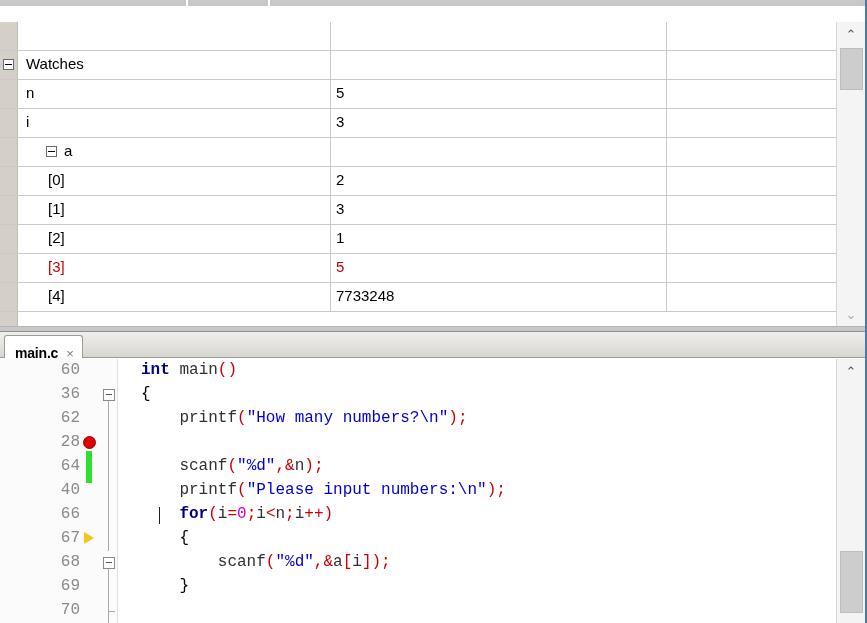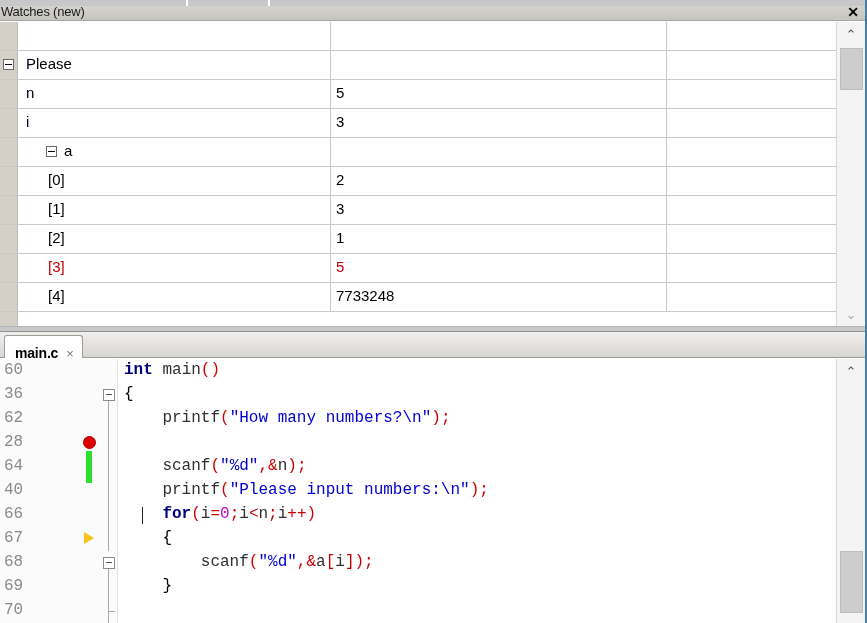--- a/index.html
+++ b/index.html
@@ -183,28 +183,28 @@
     position: absolute; left: 80px; top: 0; width: 22px; height: 264px;
     background: #fbfbfb;
   }
   .foldcol {
     position: absolute; left: 102px; top: 0; width: 16px; height: 264px;
     background: #fbfbfb;
     border-right: 1px solid #e2e2e2;
     box-sizing: border-box;
   }
   .codecol {
-    position: absolute; left: 118px; top: 0; right: 29px; height: 264px;
+    position: absolute; left: 135px; top: 0; right: 29px; height: 264px;
     background: #ffffff;
   }
 
   .cline { position: relative; height: 24px; }
   .ln {
     position: absolute; right: 0; top: 2px;
-    width: 76px; 
+    width: 76px; text-align: right;
     font-family: "Liberation Mono", monospace;
     font-size: 16px; color: #8a8a8a;
   }
   .ctext {
     position: absolute; left: 6px; top: 2px;
     font-family: "Liberation Mono", monospace;
     font-size: 16px; color: #000000;
     white-space: pre;
   }
 
@@ -279,36 +279,32 @@
 <body>
 
 <div id="app">
 
   <div class="top-strip">
     <div class="notch" style="left:186px;"></div>
     <div class="notch" style="left:268px;"></div>
   </div>
 
   <div class="watch-panel">
-    <div class="watch-title">
-      <span class="watch-title-text">Watches (new)</span>
-      <span class="watch-close">✕</span>
-    </div>
 
     <div class="watch-body">
       <div class="grid-gutter"></div>
       <div class="rows" id="watch-rows">
           <div class="wrow">
             <span class="wvalue"></span>
             <div class="colsep1"></div>
             <div class="colsep2"></div>
           </div>
           <div class="wrow">
             <div class="expander exp-gutter"></div>
-            <span class="wname" style="left: 26px;">Please</span>
+            <span class="wname" style="left: 26px;">Watches</span>
             <span class="wvalue"></span>
             <div class="colsep1"></div>
             <div class="colsep2"></div>
           </div>
           <div class="wrow">
             <span class="wname" style="left: 26px;">n</span>
             <span class="wvalue">5</span>
             <div class="colsep1"></div>
             <div class="colsep2"></div>
           </div>

